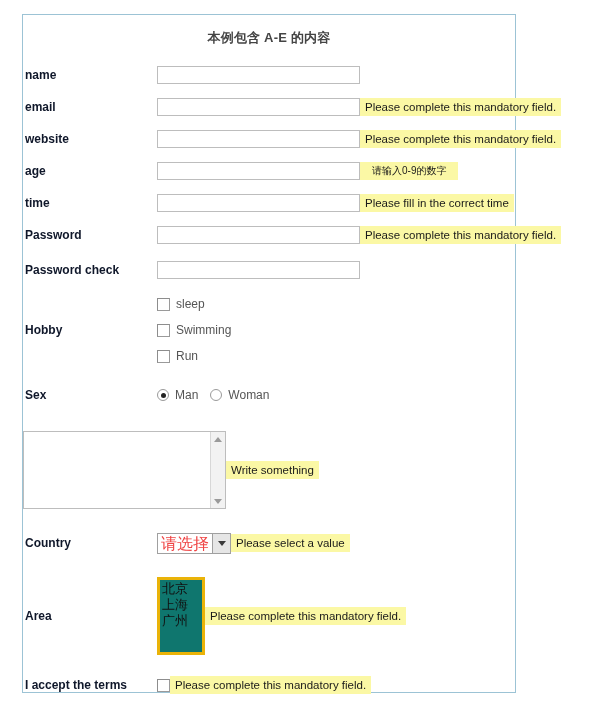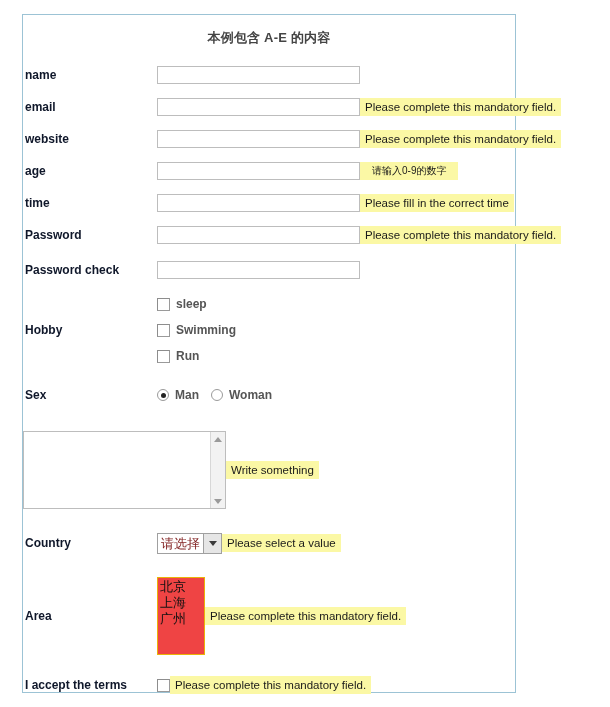--- a/index.html
+++ b/index.html
@@ -126,21 +126,21 @@
     border-radius: 50%;
     background: #222222;
   }
   .opt-line {
     display: flex;
     align-items: center;
     height: 26px;
   }
   .opt-text {
     font-size: 12px;
-    font-weight: bold;
+    font-weight: normal;
     color: #555555;
     margin-left: 6px;
   }
 
   
   .hobby-group { display: flex; flex-direction: column; }
 
   
   .sex-group { display: flex; align-items: center; }
   .sex-group .opt-line { margin-right: 12px; }
@@ -195,22 +195,22 @@
   
   .sel-wrap {
     display: inline-flex;
     align-items: stretch;
     height: 21px;
     border: 1px solid #a0a0a0;
     background: #ffffff;
     box-sizing: border-box;
   }
   .sel-text {
-    font-size: 13px;
-    color: #7f1d1d;
+    font-size: 16px;
+    color: #ef4444;
     padding: 0 3px;
     display: flex;
     align-items: center;
     line-height: 19px;
   }
   .sel-btn {
     width: 17px;
     border-left: 1px solid #a0a0a0;
     background: #e6e6e6;
     display: flex;
@@ -221,22 +221,22 @@
     border-left-width: 4px;
     border-right-width: 4px;
     border-top: 5px solid #3a3a3a;
   }
 
   
   .listbox {
     width: 48px;
     height: 78px;
     box-sizing: border-box;
-    border: 1px solid #eab308;
-    background: #ef4444;
+    border: 3px solid #eab308;
+    background: #0f766e;
     padding: 1px 2px;
     overflow: hidden;
   }
   .listbox .li {
     font-size: 13px;
     line-height: 16px;
     color: #111111;
     white-space: nowrap;
   }
 

